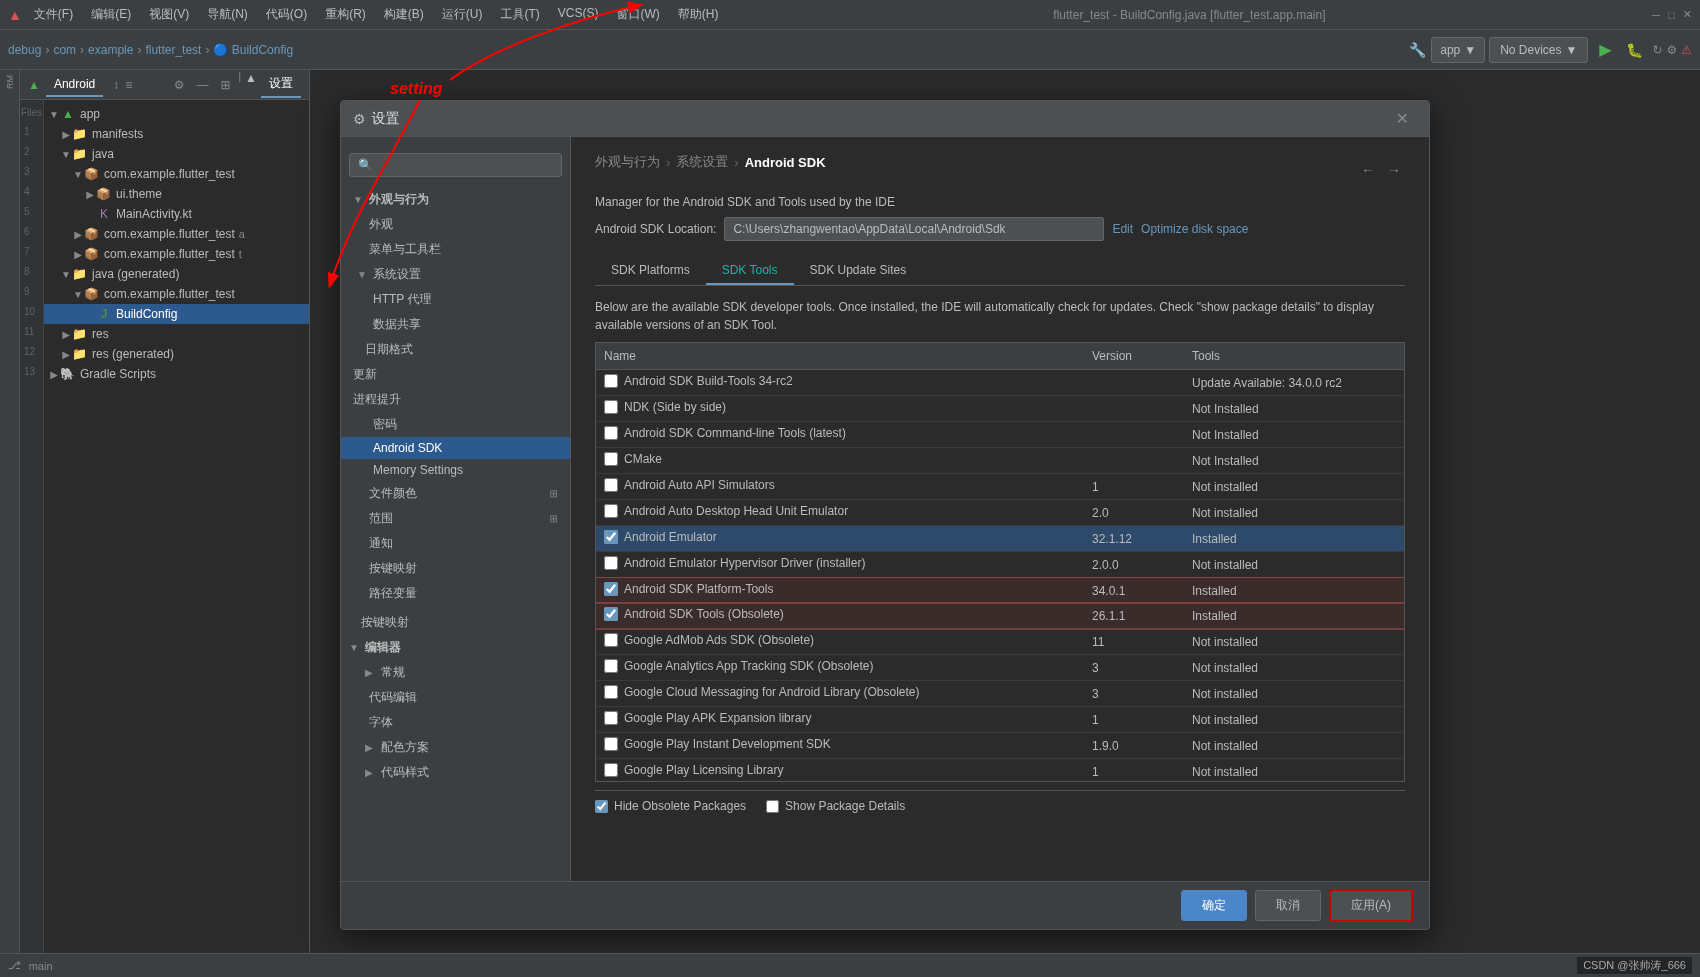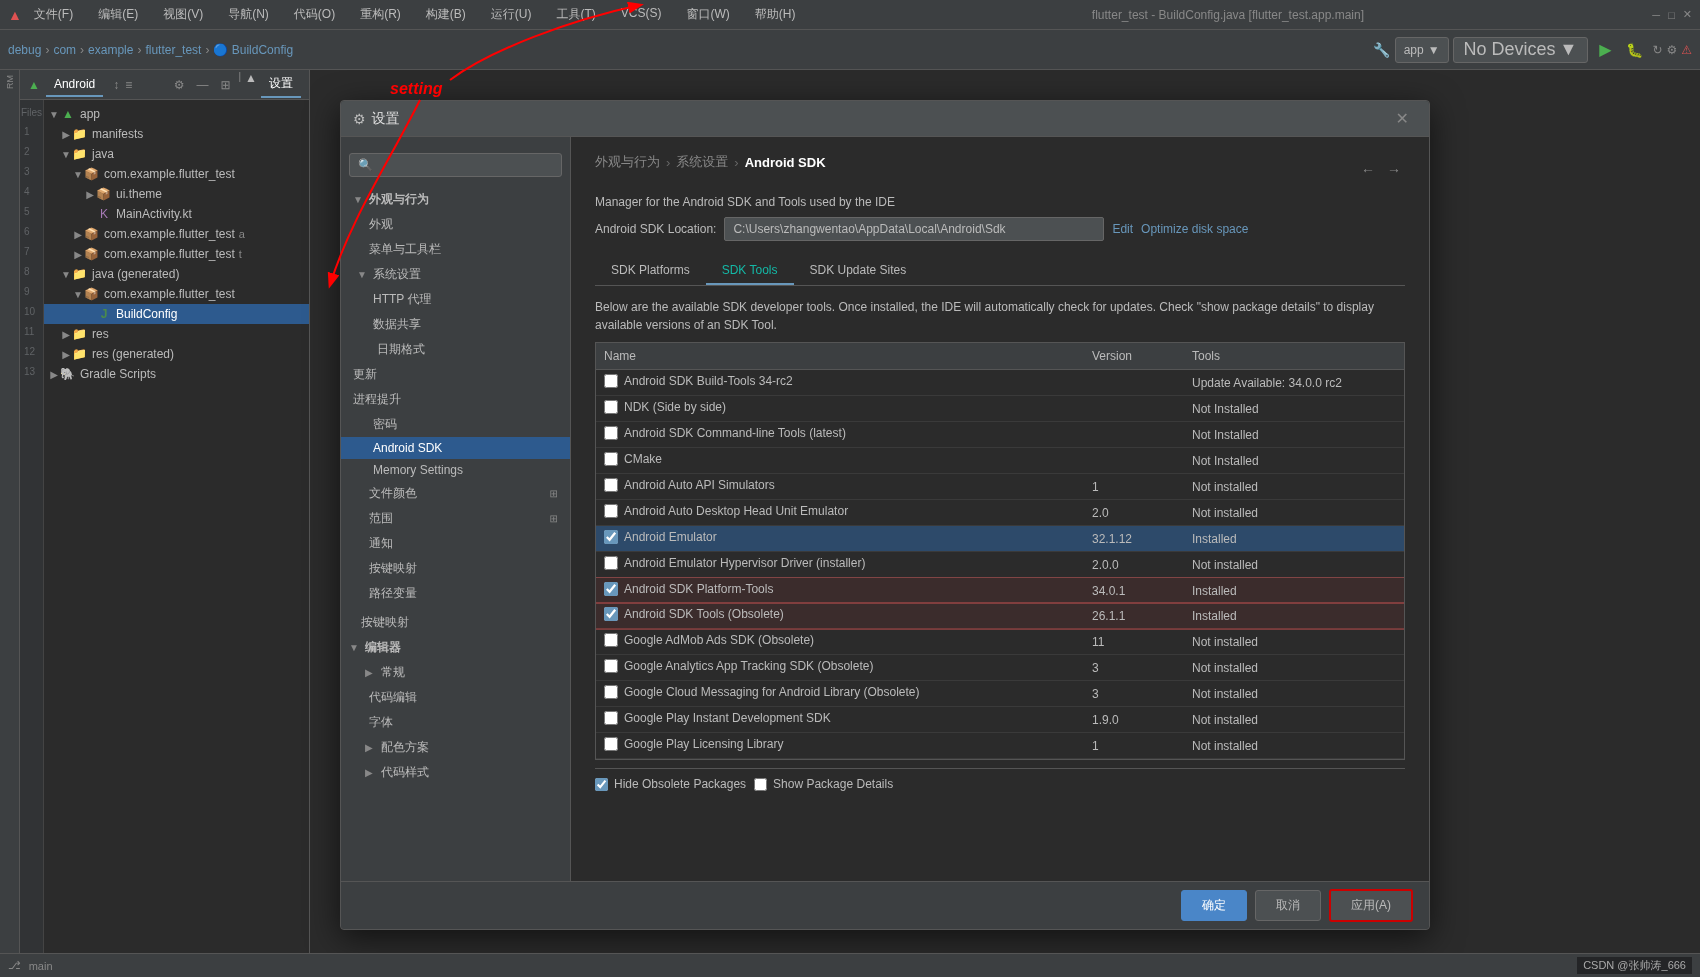--- a/index.html
+++ b/index.html
@@ -1,31 +1,31 @@
 <!DOCTYPE html>
 <html><head>
   <meta charset="utf-8">
   <style>
     * { box-sizing: border-box; margin: 0; padding: 0; }
     body { font-family: 'Microsoft YaHei', 'SimHei', Arial, sans-serif; font-size: 12px; background: #2b2b2b; color: #bbb; overflow: hidden; width: 1700px; height: 977px; }
     
     
     .title-bar { height: 30px; background: #3c3f41; display: flex; align-items: center; padding: 0 8px; border-bottom: 1px solid #555; }
-    .title-bar-menu { display: flex; gap: 9px; }
+    .title-bar-menu { display: flex; gap: 2px; }
     .menu-item { padding: 2px 8px; font-size: 12px; color: #bbb; cursor: pointer; border-radius: 2px; }
     .title-center { flex: 1; text-align: center; font-size: 12px; color: #888; }
     .title-right { display: flex; align-items: center; gap: 8px; }
     
     
     .toolbar { height: 40px; background: #3c3f41; display: flex; align-items: center; padding: 0 8px; border-bottom: 1px solid #555; gap: 4px; }
     .breadcrumb { display: flex; align-items: center; gap: 4px; font-size: 12px; color: #6897bb; }
     .breadcrumb-sep { color: #888; }
     .run-controls { display: flex; align-items: center; gap: 4px; margin-left: auto; }
     .app-selector { background: #4c5052; border: 1px solid #666; color: #bbb; padding: 2px 8px; font-size: 12px; border-radius: 3px; height: 26px; cursor: pointer; display: flex; align-items: center; gap: 4px; }
-    .no-devices-btn { background: #4c5052; border: 1px solid #666; color: #bbb; padding: 2px 10px; font-size: 18px; border-radius: 3px; height: 26px; cursor: pointer; display: flex; align-items: center; gap: 4px; justify-content: center; }
+    .no-devices-btn { background: #4c5052; border: 1px solid #666; color: #bbb; padding: 2px 10px; font-size: 12px; border-radius: 3px; height: 26px; cursor: pointer; display: flex; align-items: center; gap: 4px; justify-content: center; }
     .run-btn { width: 26px; height: 26px; background: none; border: none; color: #4CAF50; font-size: 16px; cursor: pointer; display: flex; align-items: center; justify-content: center; }
     .debug-btn { width: 26px; height: 26px; background: none; border: none; color: #6897bb; font-size: 14px; cursor: pointer; display: flex; align-items: center; justify-content: center; }
     
     
     .main-container { display: flex; height: calc(977px - 70px); }
     
     
     .left-icons { width: 20px; background: #3c3f41; display: flex; flex-direction: column; align-items: center; padding-top: 4px; gap: 8px; border-right: 1px solid #555; }
     .left-icon { width: 16px; height: 16px; color: #888; font-size: 10px; display: flex; align-items: center; justify-content: center; cursor: pointer; }
     
@@ -89,21 +89,21 @@
     .sdk-table td { padding: 4px 8px; color: #bbb; border-bottom: 1px solid #3a3a3a; vertical-align: middle; }
     .sdk-checkbox { width: 14px; height: 14px; margin-right: 6px; accent-color: #6897bb; cursor: pointer; }
     .sdk-row-selected td { background: #2d4a6a; }
     
     .sdk-table-container { max-height: 440px; overflow-y: auto; border: 1px solid #555; }
     .sdk-table-container::-webkit-scrollbar { width: 8px; }
     .sdk-table-container::-webkit-scrollbar-track { background: #2b2b2b; }
     .sdk-table-container::-webkit-scrollbar-thumb { background: #555; border-radius: 4px; }
     
     
-    .sdk-bottom-options { display: flex; align-items: center; gap: 8px; margin-top: 8px; padding: 8px 0; border-top: 1px solid #555; }
+    .sdk-bottom-options { display: flex; align-items: center; gap: 20px; margin-top: 8px; padding: 8px 0; border-top: 1px solid #555; }
     .sdk-checkbox-label { display: flex; align-items: center; gap: 6px; font-size: 12px; color: #bbb; cursor: pointer; }
     
     
     .dialog-footer { height: 48px; background: #3c3f41; border-top: 1px solid #555; display: flex; align-items: center; justify-content: flex-end; padding: 0 16px; gap: 8px; border-radius: 0 0 4px 4px; }
     .footer-btn { padding: 6px 20px; font-size: 12px; border-radius: 3px; cursor: pointer; border: 1px solid #666; }
     .footer-btn-primary { background: #4a86c8; border-color: #4a86c8; color: #fff; }
     .footer-btn-secondary { background: #4c5052; color: #bbb; }
     .footer-btn-apply { background: #4c5052; color: #bbb; border: 2px solid #c00; }
     
     
@@ -330,21 +330,21 @@
               <div class="nav-item" style="padding-left:16px;">
                 <span class="nav-arrow">▼</span>
                 <span>系统设置</span>
               </div>
               <div class="nav-item" style="padding-left:32px;">
                 <span>HTTP 代理</span>
               </div>
               <div class="nav-item" style="padding-left:32px;">
                 <span>数据共享</span>
               </div>
-              <div class="nav-item" style="padding-left:36px;">
+              <div class="nav-item" style="padding-left:24px;">
                 <span>日期格式</span>
               </div>
               <div class="nav-item" style="">
                 <span>更新</span>
               </div>
               <div class="nav-item" style="">
                 <span>进程提升</span>
               </div>
               <div class="nav-item" style="padding-left:32px;">
                 <span>密码</span>
@@ -559,20 +559,28 @@
                   <tr>
                     <td><span style="display:inline-flex;align-items:center;">
                           <input type="checkbox" class="sdk-checkbox" style="">
                           <span>Google Cloud Messaging for Android Library (Obsolete</span>
                           <span>)</span>
                         </span></td>
                     <td>3</td>
                     <td>Not installed</td>
                   </tr>
 
+                  <tr>
+                    <td><span style="display:inline-flex;align-items:center;">
+                          <input type="checkbox" class="sdk-checkbox" style="">
+                          <span>Google Play APK Expansion library</span>
+                        </span></td>
+                    <td>1</td>
+                    <td>Not installed</td>
+                  </tr>
 
                   <tr>
                     <td><span style="display:inline-flex;align-items:center;">
                           <input type="checkbox" class="sdk-checkbox" style="">
                           <span>Google Play Instant Development SDK</span>
                         </span></td>
                     <td>1.9.0</td>
                     <td>Not installed</td>
                   </tr>
 

